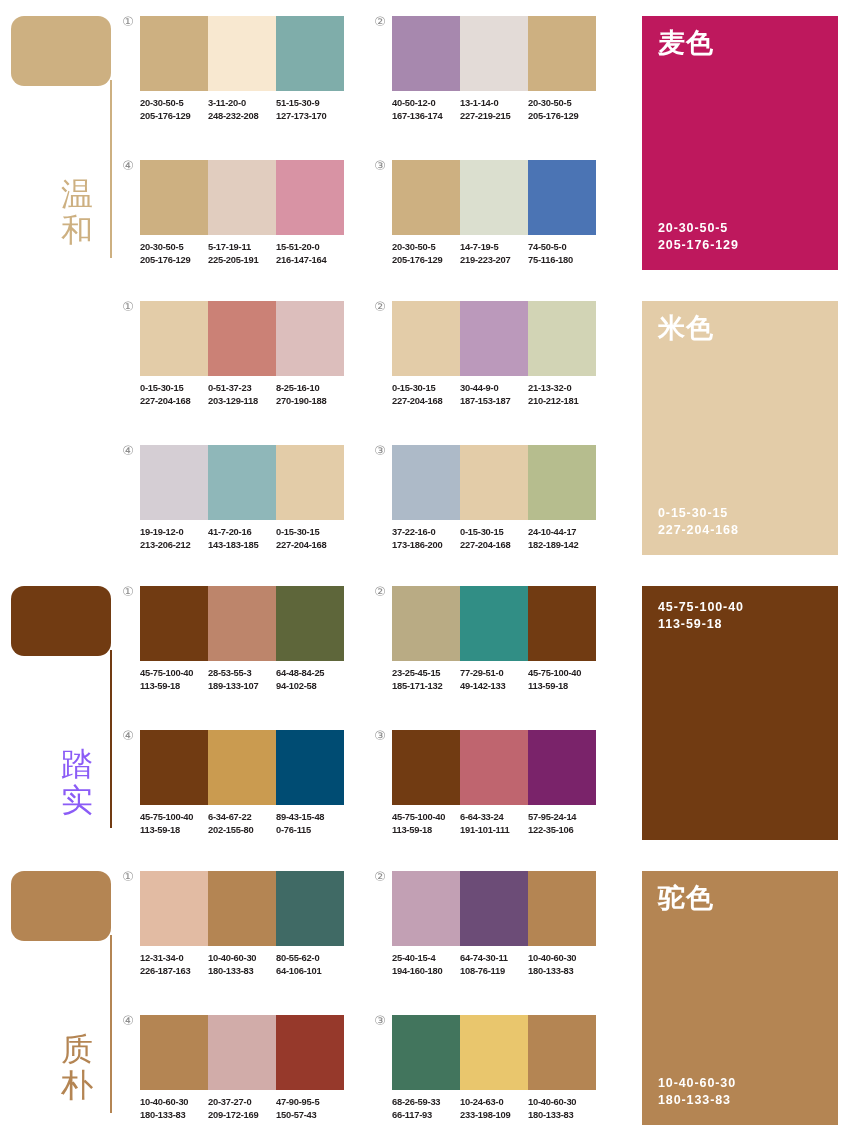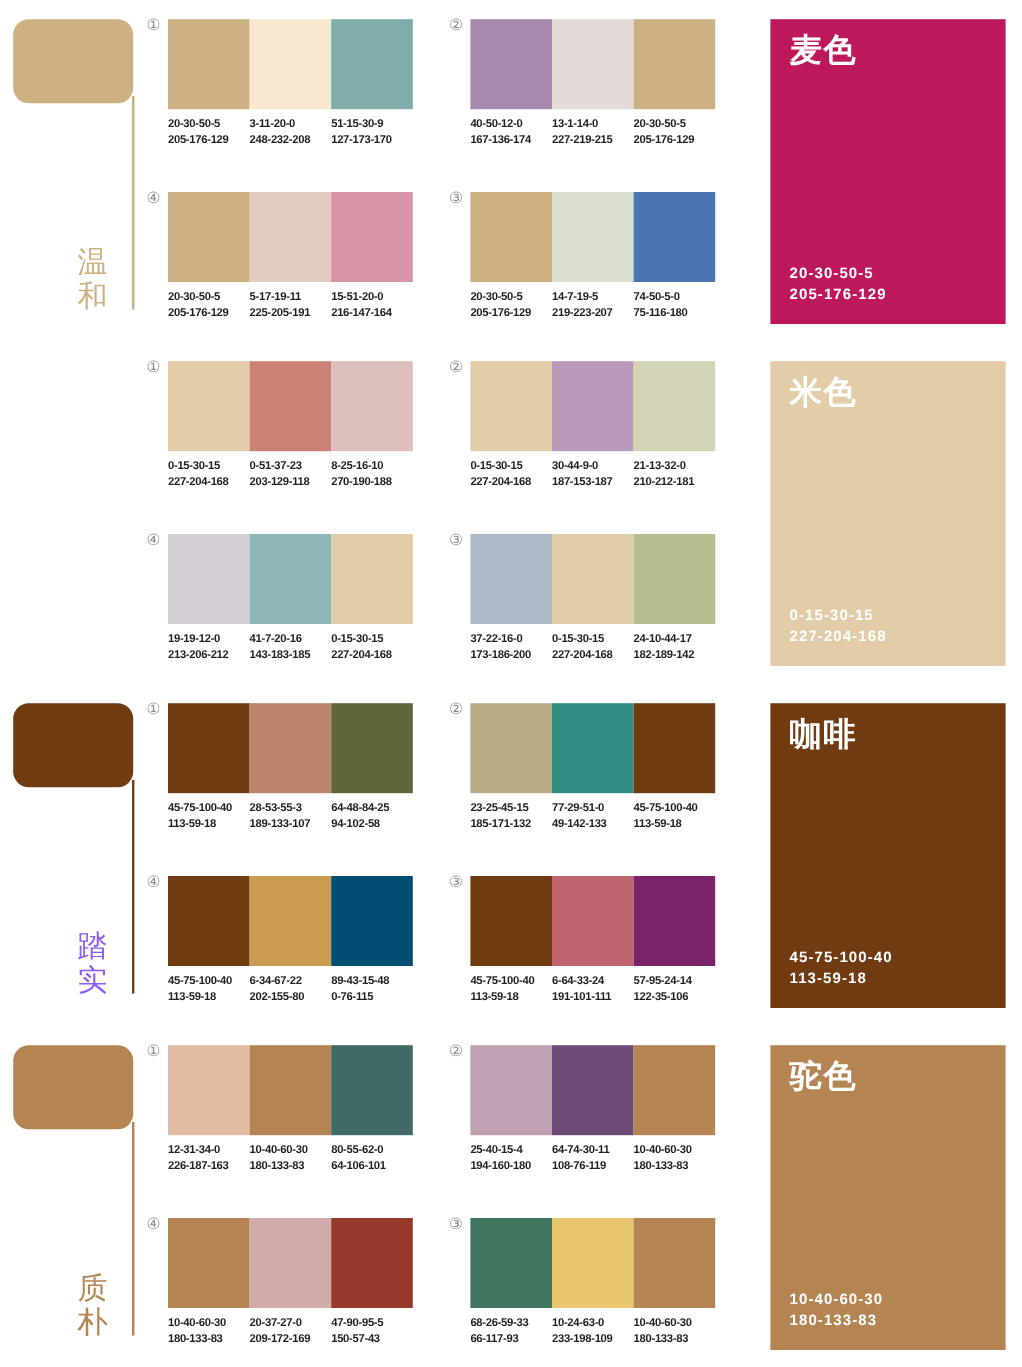--- a/index.html
+++ b/index.html
@@ -43,23 +43,23 @@
   .keystem {
     position: absolute;
     left: 110px;
     top: 80px;
     width: 2px;
     height: 178px;
   }
   .keylabel {
     position: absolute;
     left: 60px;
-    bottom: 24px;
+    bottom: 36px;
     width: 34px;
-    font-size: 25px;
+    font-size: 32px;
     line-height: 1.12;
     font-weight: 400;
     text-align: center;
     letter-spacing: 0;
     font-family: Liberation Sans, sans-serif;
   }
 
   
   .rows {
     position: absolute;
@@ -444,21 +444,20 @@
               <div>191-101-111</div>
             </div>
             <div class="codecell">
               <div>57-95-24-14</div>
               <div>122-35-106</div>
             </div>
           </div>
         </div>
       </div>
       <div class="bigpanel" style="background: rgb(113, 59, 18);">
-        <div class="bigtitle">咖啡</div>
         <div>
           <div class="bigcode">45-75-100-40</div>
           <div class="bigcode">113-59-18</div>
         </div>
       </div>
     </div>
     <div class="section">
       <div class="keycol">
         <div class="keyswatch" style="background: rgb(180, 133, 83);"></div>
         <div class="keystem" style="background: rgb(180, 133, 83);"></div>

